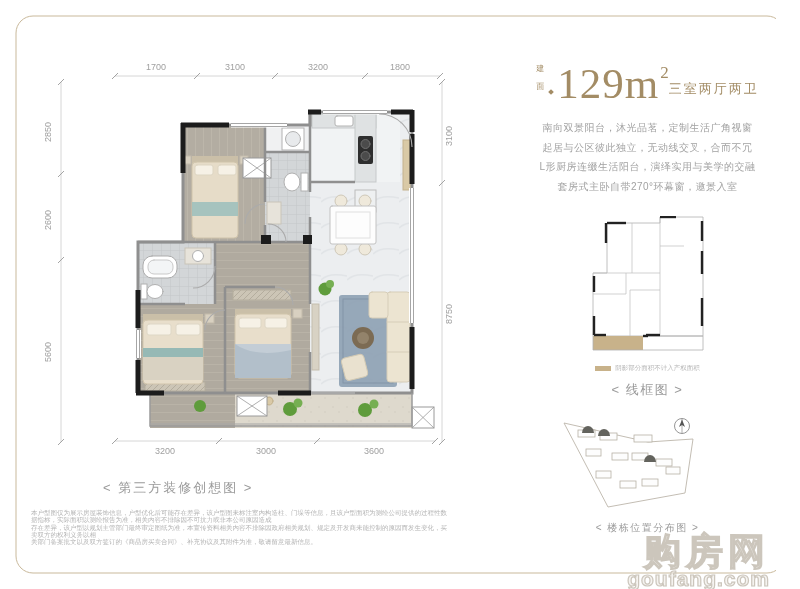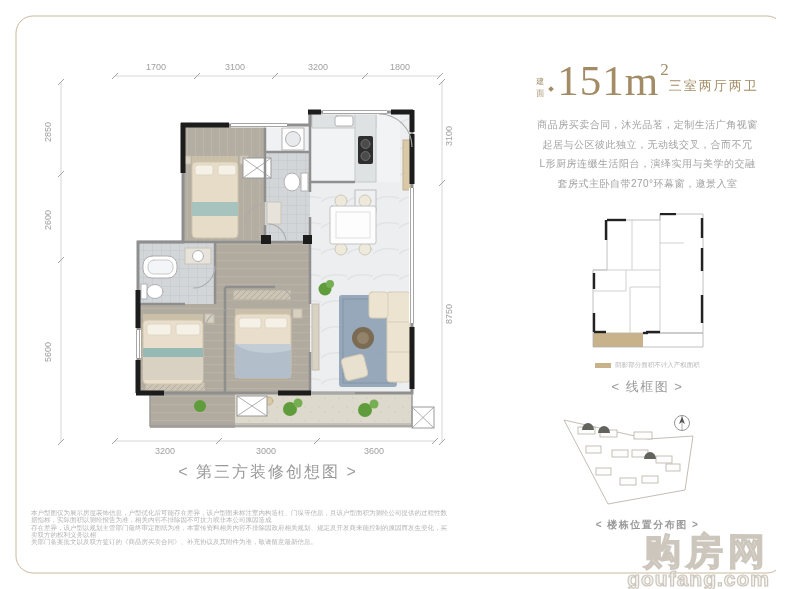--- a/index.html
+++ b/index.html
@@ -1,39 +1,39 @@
 <!DOCTYPE html>
 <html><head>
 <meta charset="utf-8">
 <style>
   html,body{margin:0;padding:0;background:#ffffff;}
   body{font-family:"Liberation Sans","DejaVu Sans",sans-serif;}
   .sheet{position:relative;width:776px;height:589px;background:#fff;overflow:hidden;}
   .frame-svg{position:absolute;left:0;top:0;}
   .plan-svg{position:absolute;left:35px;top:52px;}
-  .plan-caption{position:absolute;left:103px;top:462px;width:330px;text-align:center;
-    font-size:16px;letter-spacing:2px;color:#9a9a9a;}
+  .plan-caption{position:absolute;left:103px;top:479px;width:330px;text-align:left;
+    font-size:13px;letter-spacing:2px;color:#9a9a9a;}
   .right-panel{position:absolute;left:505px;top:60px;width:285px;}
   .title-row{display:flex;justify-content:center;align-items:flex-end;color:#a38c65;}
-  .area-label{width:11px;font-size:8px;line-height:12px;word-break:break-all;
-    margin-right:2px;color:#a38c65;}
+  .area-label{width:11px;font-size:8px;line-height:18px;word-break:break-all;
+    margin-right:2px;margin-bottom:7px;color:#a38c65;}
   .diamond{width:4px;height:4px;background:#a38c65;transform:rotate(45deg);
     margin:0 4px 9px 0;}
   .area-value{font-family:"Liberation Serif","DejaVu Serif",serif;font-size:43px;
     line-height:38px;letter-spacing:1px;}
   .area-sup{font-family:"Liberation Serif","DejaVu Serif",serif;font-size:17px;
     margin-bottom:20px;margin-left:1px;}
   .rooms-label{font-size:13px;letter-spacing:2px;margin-bottom:5px;}
   .desc{margin-top:15px;text-align:center;font-size:10px;line-height:19.5px;color:#a2a2a2;letter-spacing:0.5px;}
   .wf-wrap{margin-top:20px;text-align:center;}
   .legend-row{display:flex;justify-content:center;align-items:center;margin-top:4px;}
   .legend-swatch{width:16px;height:5px;background:#c8b28a;margin-right:4px;}
   .legend-text{font-size:6.5px;color:#b5b5b5;}
   .wf-caption{margin-top:8px;text-align:center;font-size:13px;letter-spacing:1.5px;color:#9a9a9a;}
-  .sp-wrap{margin-top:16px;text-align:center;font-weight:bold;}
+  .sp-wrap{margin-top:16px;text-align:center;}
   .sp-caption{margin-top:2px;text-align:center;font-size:10px;letter-spacing:1.5px;color:#9a9a9a;}
   .disclaimer{position:absolute;left:31px;top:509px;width:418px;font-size:6.5px;
     line-height:7.3px;color:#b4b4b4;}
   .watermark{position:absolute;right:6px;bottom:0;text-align:right;z-index:5;}
   .wm-cn{font-size:37px;font-weight:700;letter-spacing:5px;color:rgba(236,233,228,0.55);
     -webkit-text-stroke:1.4px #ccc6bc;line-height:38px;}
   .wm-en{font-size:21px;font-weight:700;letter-spacing:1px;color:rgba(236,233,228,0.55);
     -webkit-text-stroke:1.2px #ccc6bc;line-height:20px;margin-top:-2px;}
   text{font-family:"Liberation Sans","DejaVu Sans",sans-serif;}
   .dim{font-size:9px;fill:#a0a0a0;}
@@ -289,27 +289,27 @@
     </g>
   </svg>
 
   <div class="plan-caption">&lt; 第三方装修创想图 &gt;</div>
 
   <div class="right-panel">
 
     <div class="title-row">
       <div class="area-label">建面</div>
       <div class="diamond"></div>
-      <div class="area-value">151m</div>
+      <div class="area-value">129m</div>
       <div class="area-sup">2</div>
       <div class="rooms-label">三室两厅两卫</div>
     </div>
 
     <div class="desc">
-      <div>商品房买卖合同，沐光品茗，定制生活广角视窗</div>
+      <div>南向双景阳台，沐光品茗，定制生活广角视窗</div>
       <div>起居与公区彼此独立，无动线交叉，合而不冗</div>
       <div>L形厨房连缀生活阳台，演绎实用与美学的交融</div>
       <div>套房式主卧自带270°环幕窗，邀景入室</div>
     </div>
 
     <div class="wf-wrap">
       <svg width="126" height="140" viewBox="0 0 120 140">
         <path d="M19,7 H72 V1 H115 V120 H5 V57 H19 Z" fill="#ffffff" stroke="#b0b0b0" stroke-width="0.8"></path>
         <rect x="5" y="120" width="50" height="14" fill="#c8b28a"></rect>
         <path d="M55,120 H115 V134 H5 V120" fill="none" stroke="#b0b0b0" stroke-width="0.8"></path>

